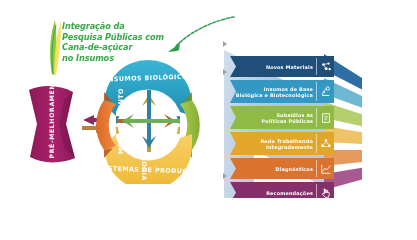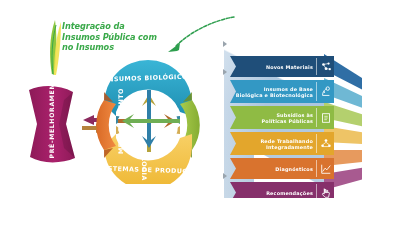--- a/index.html
+++ b/index.html
@@ -86,21 +86,22 @@
   <div class="leaf">
     <svg viewBox="0 0 24 58" width="24" height="58">
       <path d="M10 57 C7 40 7 20 13 2 C15 16 15 38 12 57 Z" fill="#8dc63f"></path>
       <path d="M12 57 C12 38 14 18 19 4 C19 22 17 42 14 57 Z" fill="#f2e14c" opacity=".9"></path>
       <path d="M11 57 C9 40 10 22 14 7" stroke="#3aa94a" stroke-width="1" fill="none"></path>
     </svg>
   </div>
 
   <div class="title">
     <div>Integração da</div>
-    <div>Insumos Pública com</div>
+    <div>Pesquisa Públicas com</div>
+    <div>Cana-de-açúcar</div>
     <div>no Insumos</div>
   </div>
 
   <div class="greenarrow">
     <svg viewBox="0 0 80 42" width="80" height="42">
       <path d="M78 1 C60 4 36 14 20 30" stroke="#2e9e4e" stroke-width="1.5" fill="none" stroke-dasharray="3.2 1.6" stroke-linecap="round"></path>
       <path d="M12 36 L24 27 L23 34 L21 35 Z" fill="#2e9e4e"></path>
     </svg>
   </div>
 

